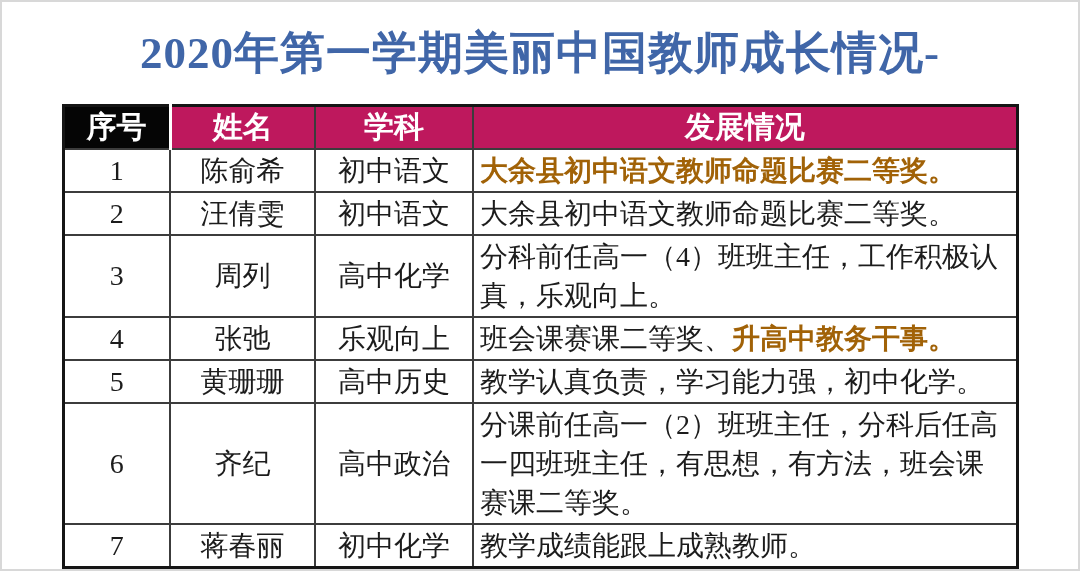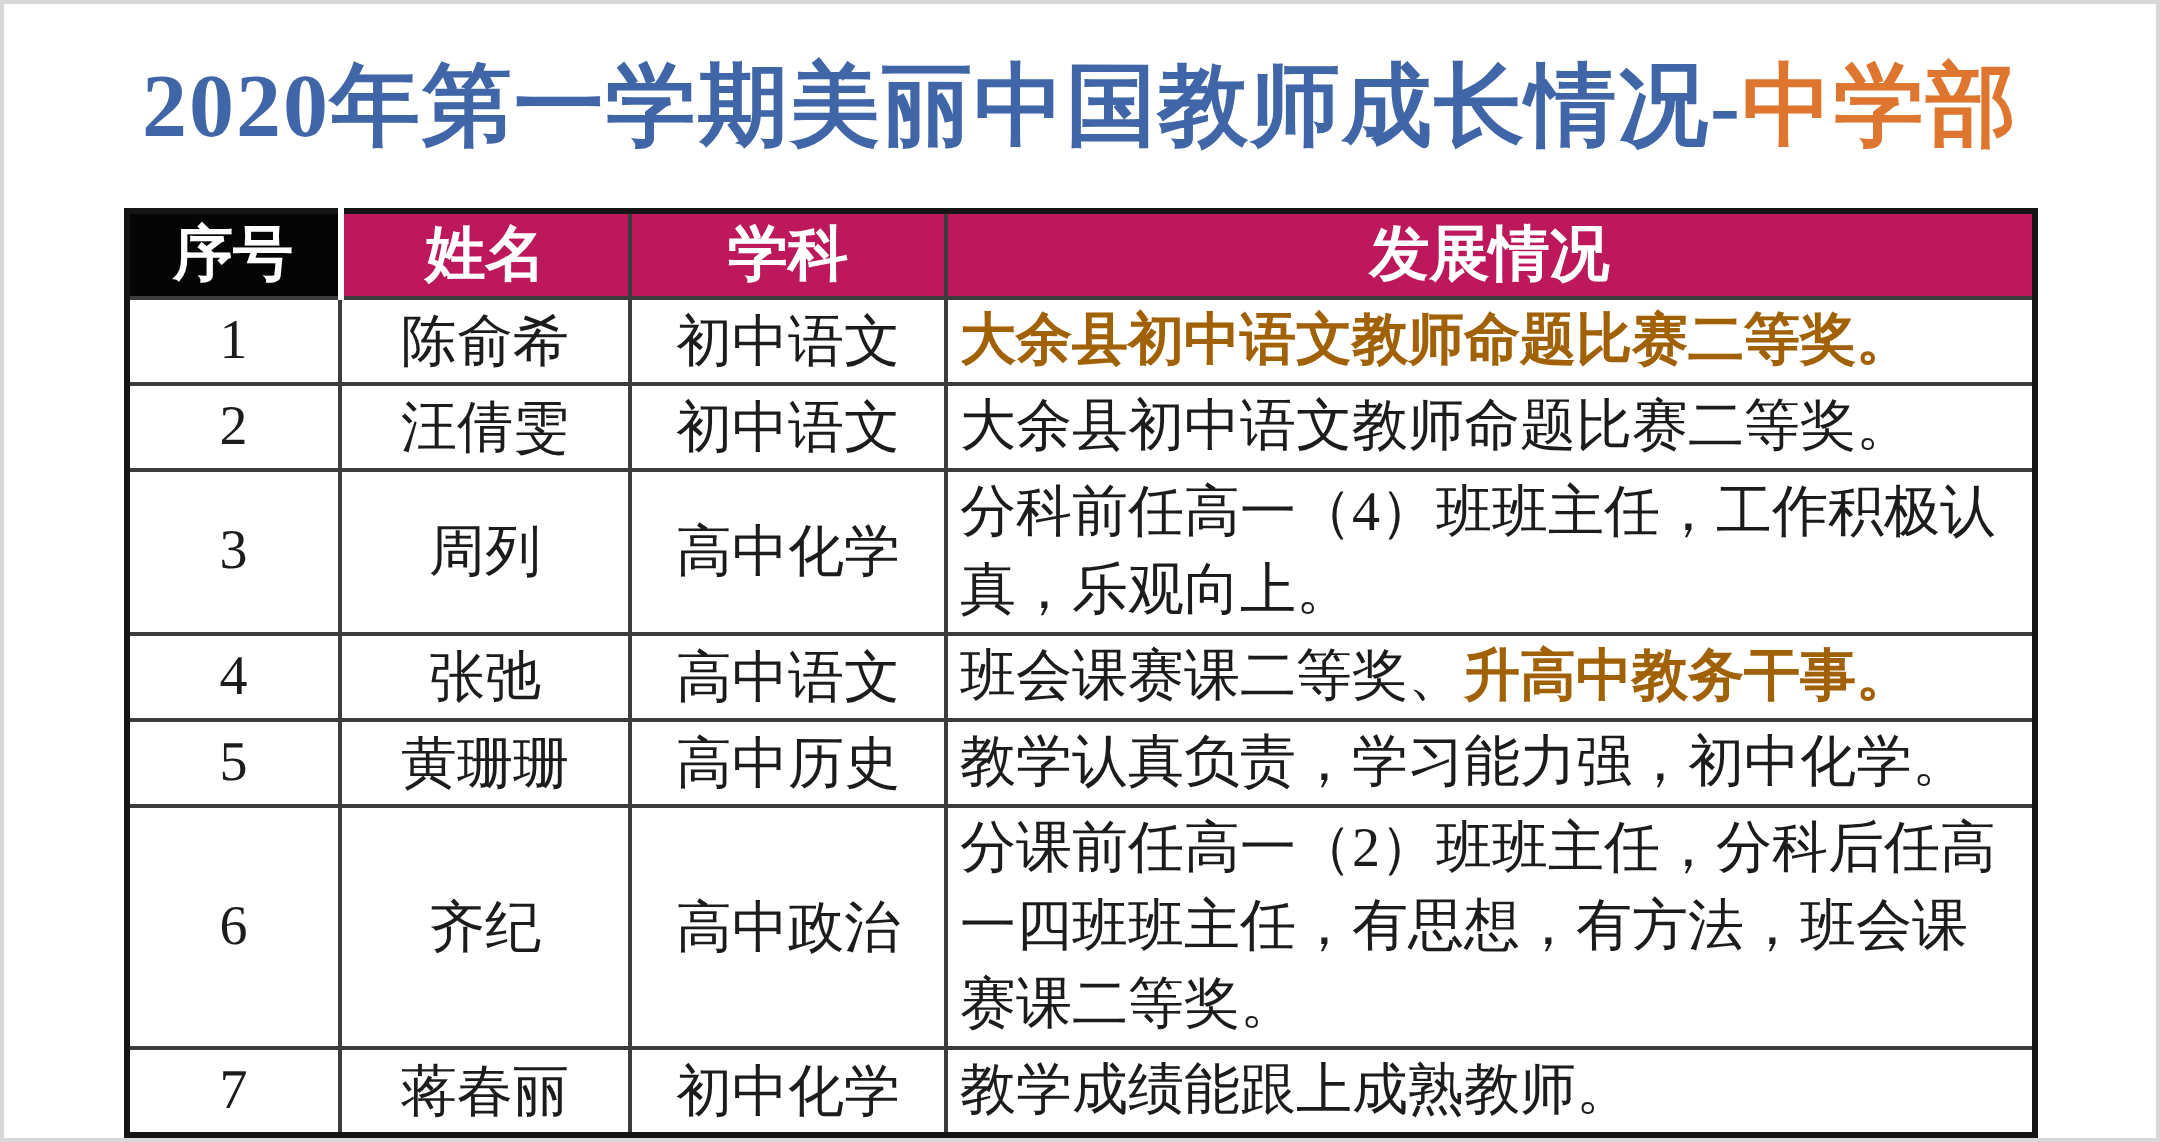--- a/index.html
+++ b/index.html
@@ -40,21 +40,20 @@
   .stub .s1 { width:107px; } .stub .s2 { width:145px; }
   .stub .s3 { width:158px; } .stub .s4 { flex:1; border-right:1px solid #b8b8b8; }
 </style>
 </head>
 <body>
 
 <div class="page">
 
   <div class="title">
     <span>2020年第一学期美丽中国教师成长情况-</span>
-      <span class="hl">中学部</span>
   </div>
 
   <table class="teacher">
     <colgroup>
       <col style="width:107px">
       <col style="width:145px">
       <col style="width:158px">
       <col>
     </colgroup>
     <thead>
@@ -80,21 +79,21 @@
         </tr>
         <tr>
           <td class="c-no">3</td>
           <td class="c-name">周列</td>
           <td class="c-subj">高中化学</td>
           <td class="c-dev"><span>分科前任高一（4）班班主任，工作积极认真，乐观向上。</span></td>
         </tr>
         <tr>
           <td class="c-no">4</td>
           <td class="c-name">张弛</td>
-          <td class="c-subj">高中语文</td>
+          <td class="c-subj">乐观向上</td>
           <td class="c-dev"><span>班会课赛课二等奖、</span><span class="em">升高中教务干事。</span></td>
         </tr>
         <tr>
           <td class="c-no">5</td>
           <td class="c-name">黄珊珊</td>
           <td class="c-subj">高中历史</td>
           <td class="c-dev"><span>教学认真负责，学习能力强，初中化学。</span></td>
         </tr>
         <tr>
           <td class="c-no">6</td>

